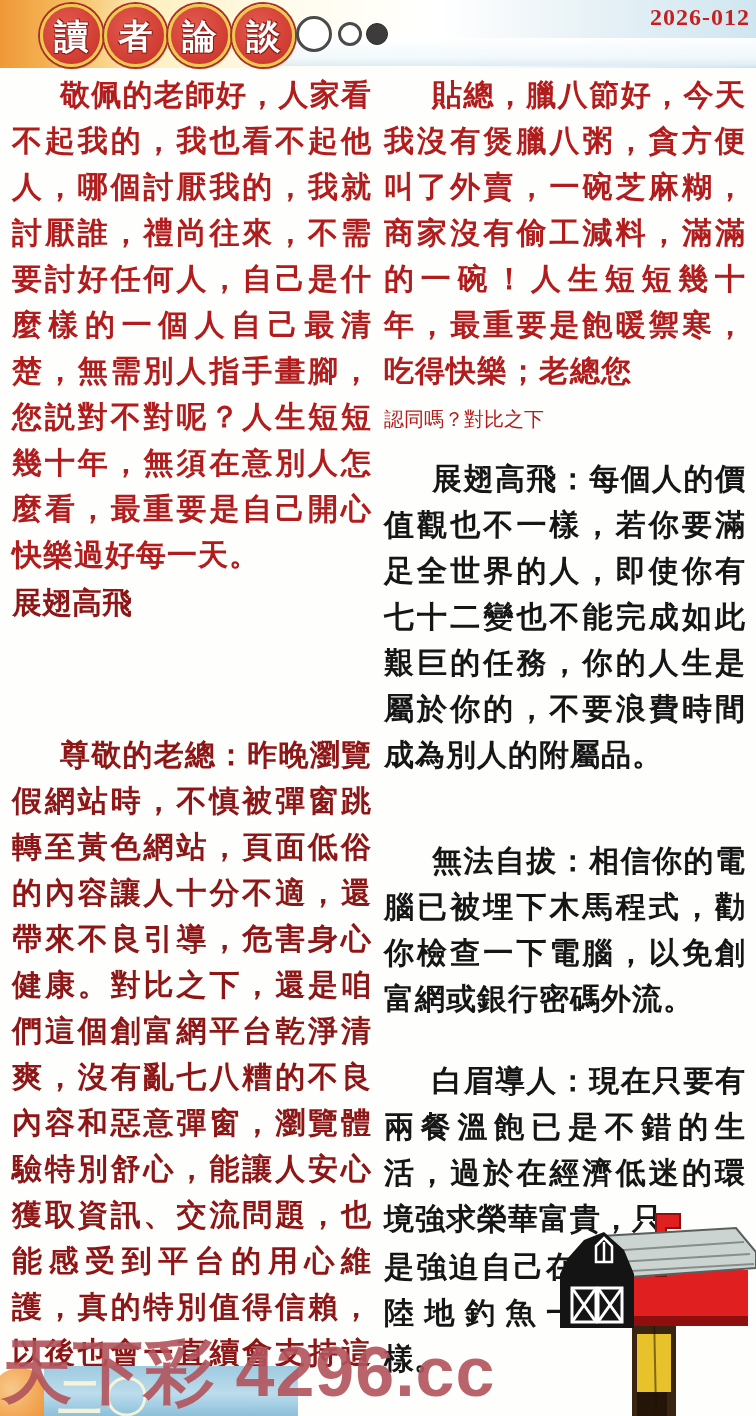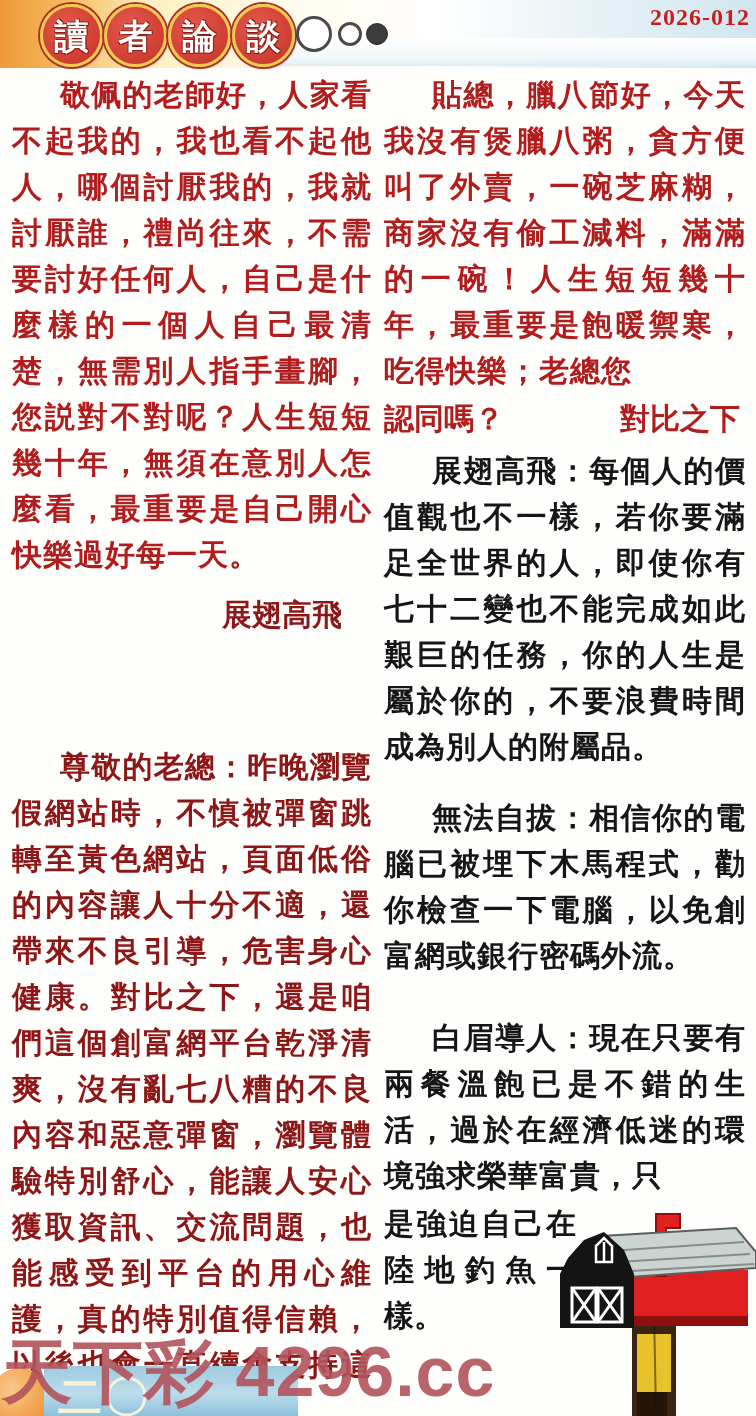--- a/index.html
+++ b/index.html
@@ -45,29 +45,29 @@
   .para{
     font-size:30px;line-height:46px;font-weight:bold;
     text-align:justify;text-justify:inter-character;
     text-indent:48px;margin:0;letter-spacing:1px;font-family:Liberation Mono, monospace;
   }
   .red{color:#b11d1d;}
   .maroon{color:#8d1616;}
   .black{color:#161616;}
   .sig-line{
     font-size:30px;line-height:46px;font-weight:bold;
-    text-align:right;padding-right:18px;margin:12px;
+    padding-right:18px;margin:0;
   }
   .last-line{
-    display:flex;justify-content:space-between;
-    font-size:30px;line-height:46px;font-weight:bold;padding-right:6px;
+    display:flex;
+    font-size:20px;line-height:46px;font-weight:normal;padding-right:6px;
   }
   .letter2{margin-top:108px;}
-  .reply1{margin-top:8px;}
-  .reply2{margin-top:25px;}
+  .reply1{margin-top:16px;}
+  .reply2{margin-top:60px;}
   .reply3{margin-top:36px;}
   .reply-tail{
     width:192px;font-size:30px;line-height:46px;font-weight:bold;
     text-align:justify;text-justify:inter-character;margin:0;
   }
   
   .blue-bar{
     position:absolute;left:44px;top:1366px;width:254px;height:50px;z-index:4;
     background:linear-gradient(180deg,#9ecadf 0%,#bcdcec 55%,#8cc0da 100%);
   }

